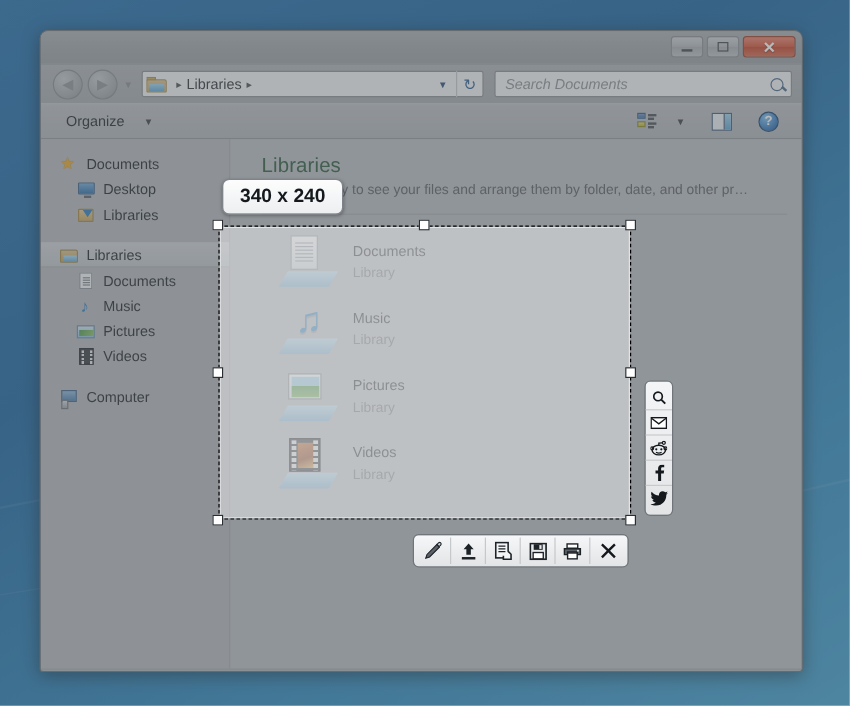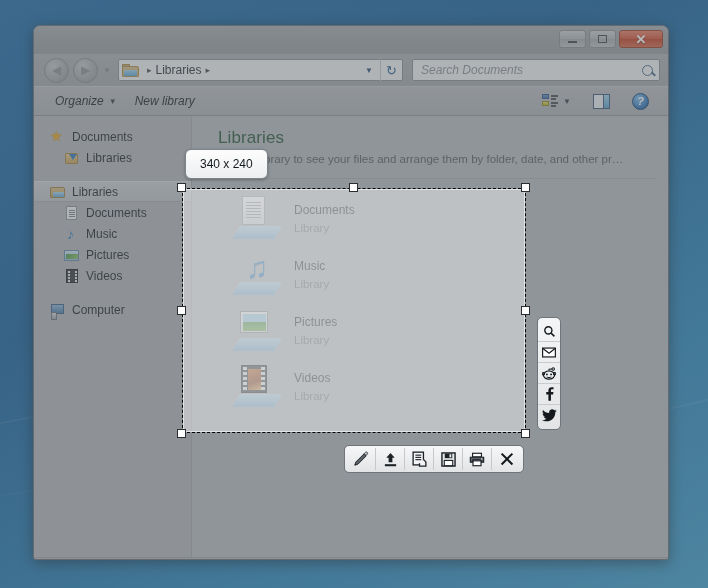--- a/index.html
+++ b/index.html
@@ -115,21 +115,21 @@
     right: -4px; bottom: 0px; transform: rotate(42deg);
   }
 
   
   .cmdbar {
     height: 30px; display: flex; align-items: center; padding: 0 6px 0 12px;
     background: linear-gradient(180deg,#b9bdc1 0%,#aeb3b8 100%);
     border-top: 1px solid #c3c8cc; border-bottom: 1px solid #8f9599;
     font-size: 12px; color: #20262b;
   }
-  .cmd-item { padding: 0 9px; height: 22px; display: flex; align-items: center; gap: 5px; border-radius: 2px; font-style: italic; }
+  .cmd-item { padding: 0 9px; height: 22px; display: flex; align-items: center; gap: 16px; border-radius: 2px; }
   .cmd-caret { font-size: 8px; color: #3a4045; }
   .cmd-right { margin-left: auto; display: flex; align-items: center; gap: 4px; padding-right: 4px; }
 
   .viewicon { width: 16px; height: 14px; position: relative; }
   .viewicon .vrow { position: absolute; left: 0; width: 7px; height: 5px; }
   .viewicon .vr1 { top: 0; background: linear-gradient(180deg,#6f95c4,#3f6fa8); border: 1px solid #2f5a8c; }
   .viewicon .vr2 { top: 7px; background: linear-gradient(180deg,#d9d764,#b8b42e); border: 1px solid #8e8a20; }
   .viewicon .vline { position: absolute; left: 9px; height: 1.5px; background: #4a5055; }
   .viewicon .vl1 { top: 1px; width: 7px; } .viewicon .vl2 { top: 4px; width: 5px; }
   .viewicon .vl3 { top: 8px; width: 7px; } .viewicon .vl4 { top: 11px; width: 5px; }
@@ -250,21 +250,21 @@
     position: absolute; width: 9px; height: 9px; background: #fff;
     border: 1px solid #2a2e32; z-index: 40;
   }
 
   
   .size-tip {
     position: absolute; left: 185px; top: 149px; height: 30px;
     padding: 0 14px; display: flex; align-items: center;
     background: linear-gradient(180deg,#fdfdfd,#eceef0);
     border: 1px solid #7d8389; border-radius: 6px;
-    font-size: 12px; font-weight: normal; color: #15191d;
+    font-size: 16px; font-weight: bold; color: #15191d;
     box-shadow: 0 1px 3px rgba(0,0,0,0.3);
     z-index: 50;
   }
 
   
   .share-rail {
     position: absolute; left: 537px; top: 317px; width: 24px;
     background: linear-gradient(180deg,#f4f5f6,#e2e4e6);
     border: 1px solid #6f757a; border-radius: 5px;
     padding: 3px 0; z-index: 45;
@@ -341,23 +341,20 @@
       <span class="ph">Search Documents</span>
       <span class="mag"></span>
     </div>
   </div>
 
   <div class="cmdbar">
     <div class="cmd-item">
       <span>Organize</span>
       <span class="cmd-caret">▼</span>
     </div>
-    <div class="cmd-item">
-      <span>New library</span>
-    </div>
     <div class="cmd-right">
       <div class="cmd-item">
         <span class="viewicon">
           <i class="vrow vr1"></i>
             <i class="vrow vr2"></i>
           <i class="vline vl1"></i>
             <i class="vline vl2"></i>
             <i class="vline vl3"></i>
             <i class="vline vl4"></i>
         </span>
@@ -379,20 +376,26 @@
 
     <div class="sidebar">
 
       <div class="nav-group">
         <div class="nav-item">
           <span class="nav-ico"><span class="ico-star">★</span></span>
           <span>Documents</span>
         </div>
         <div class="nav-item child">
           <span class="nav-ico">
+              <i class="ico-monitor"></i>
+            </span>
+          <span>Desktop</span>
+        </div>
+        <div class="nav-item child">
+          <span class="nav-ico">
               <i class="ico-dl-f"></i>
               <i class="ico-dl-a"></i>
             </span>
           <span>Libraries</span>
         </div>
       </div>
 
       <div class="nav-spacer"></div>
 
       <div class="nav-group">

